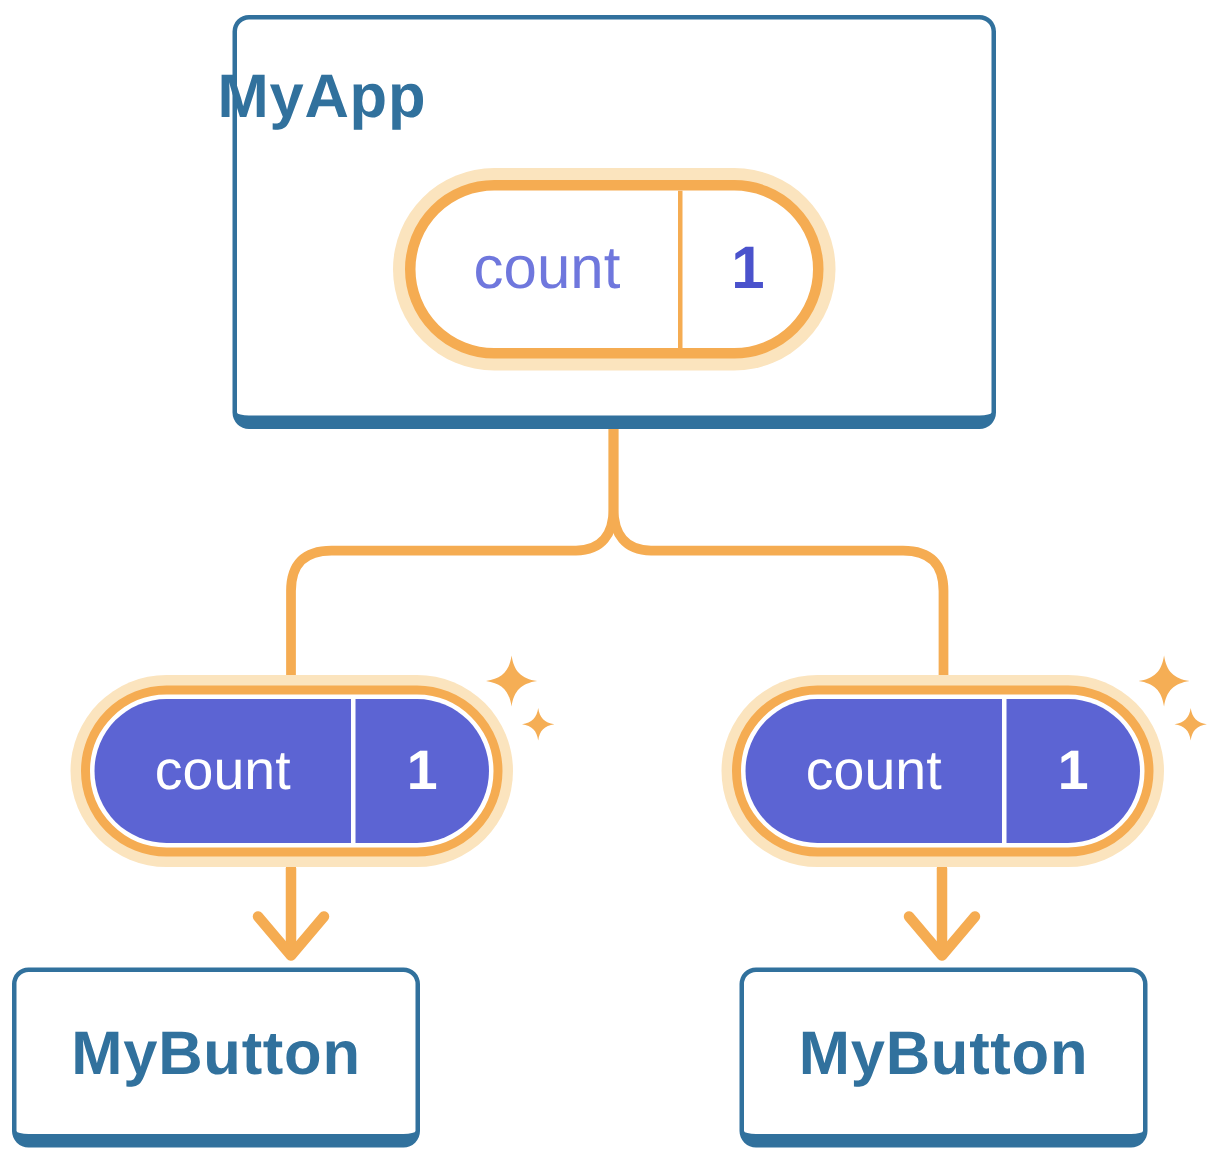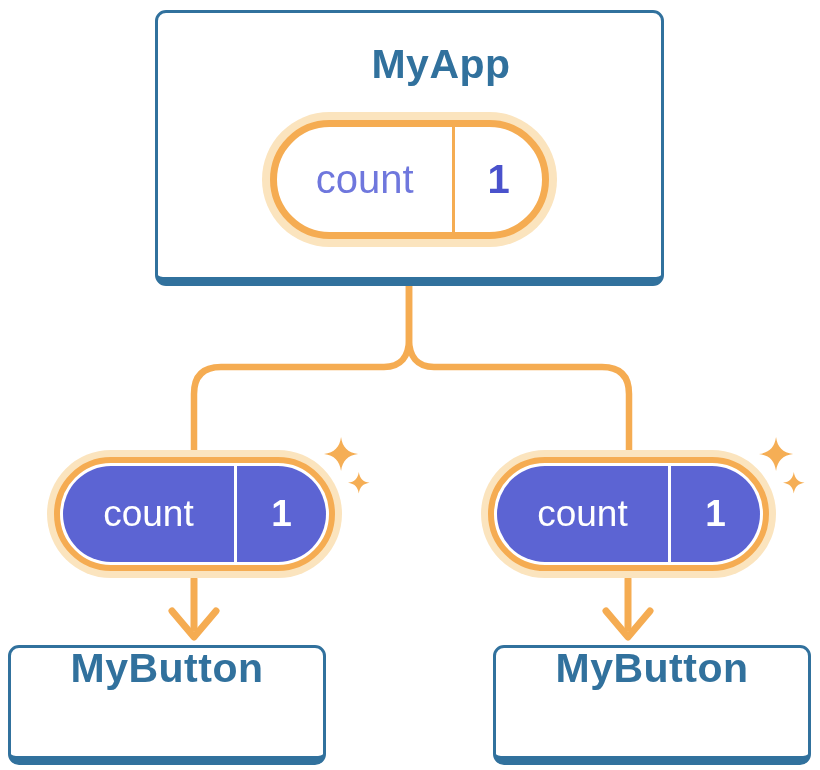--- a/index.html
+++ b/index.html
@@ -19,26 +19,26 @@
   .stage{position:relative;width:820px;height:770px;background:var(--c-background);overflow:hidden}
 
   .wires{position:absolute;left:0;top:0;width:820px;height:770px;z-index:1}
   .wire{fill:none;stroke:var(--c-orange);stroke-width:6.5;stroke-linecap:round;stroke-linejoin:round}
   .arrow-line{fill:none;stroke:var(--c-orange);stroke-width:7;stroke-linecap:round;stroke-linejoin:round}
   .sparkle{fill:var(--c-sparkle-orange)}
 
   .card{position:absolute;background:var(--c-white);border:3px solid var(--c-blue);
         border-bottom-width:9px;border-radius:11px;z-index:2}
   .root-card{left:155px;top:10px;width:509px;height:276px}
-  .child-card{width:318px;height:120px;display:flex;align-items:flex-start;justify-content:center}
+  .child-card{width:272px;height:120px;display:flex;align-items:center;justify-content:center}
   .child-card.left{left:8px;top:645px}
   .child-card.right{left:493px;top:645px}
 
   .card-title{color:var(--c-blue);font-size:41px;font-weight:600;letter-spacing:.5px;line-height:1}
-  .root-title{position:absolute;left:161px;top:44px;width:560px;text-align:center;z-index:3}
+  .root-title{position:absolute;left:145px;top:44px;width:560px;z-index:3}
 
   .pill{position:absolute;z-index:3}
   .halo{width:100%;height:100%;background:var(--c-halo-orange);border-radius:999px}
 
   .pill-light{left:262px;top:112px;width:295px;height:135px}
   .pill-light .halo{padding:8px}
   .ring-light{width:100%;height:100%;background:var(--c-white);border:7px solid var(--c-orange);
               border-radius:999px;display:flex;align-items:stretch;overflow:hidden}
   .pill-light .cell-label{flex:2.02;display:flex;align-items:center;justify-content:center;
               color:var(--c-state-label-purple);font-size:40px}

